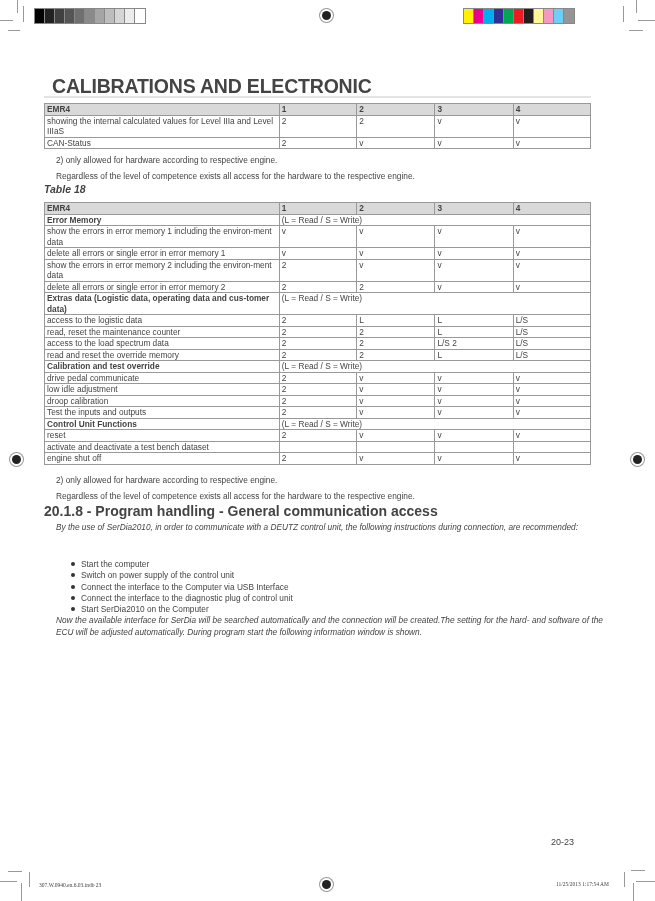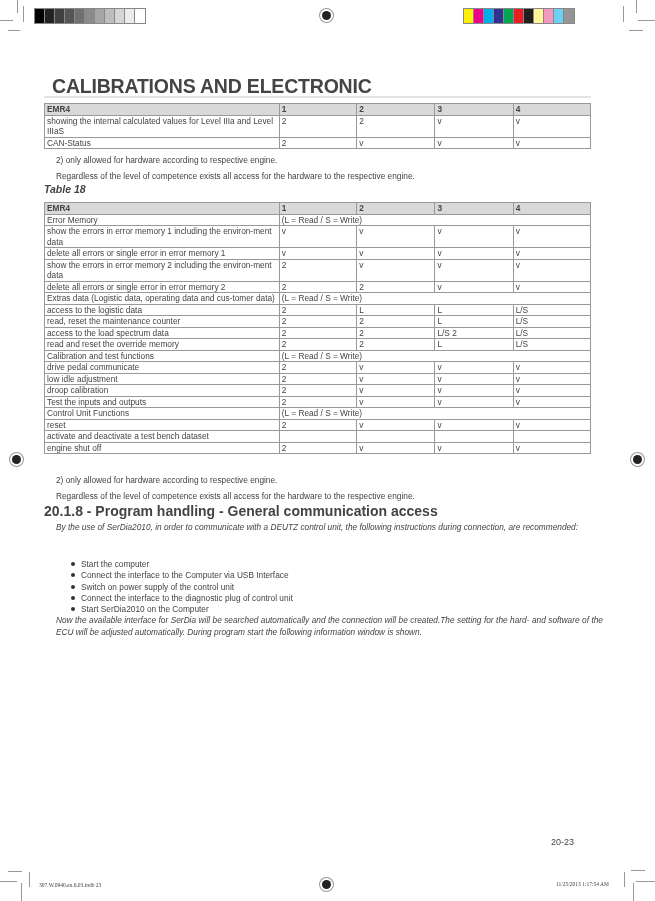--- a/index.html
+++ b/index.html
@@ -15,21 +15,21 @@
   .cropline { position: absolute; background: #999; }
 
   h1.page-title { position: absolute; left: 44px; top: 67px; margin: 8px; font-size: 19.5px;
                   font-weight: bold; color: #444; letter-spacing: -0.2px; }
   .title-rule { position: absolute; left: 44px; top: 96px; width: 429px; height: 2px; background: #e4e4e4; }
 
   table.grid { position: absolute; left: 44px; border-collapse: collapse; font-size: 8.3px;
                color: #444; table-layout: fixed; width: 429px; }
   table.grid td { border: 1px solid #999; padding: 0 2px; line-height: 10.5px; vertical-align: top; }
   table.grid tr.head td { background: #d9d9d9; font-weight: bold; }
-  table.grid td.b { font-weight: normal; }
+  table.grid td.b { font-weight: bold; }
   col.c0 { width: 231px; } col.c1 { width: 76px; } col.c2 { width: 77px; } col.c3 { width: 77px; } col.c4 { width: 76px; }
 
   .para { position: absolute; left: 44px; font-size: 8.3px; color: #444; line-height: 12px; margin-left: 12px; }
   .caption { position: absolute; left: 44px; font-size: 10.5px; font-weight: bold; font-style: italic; color: #444; }
   h2.section { position: absolute; left: 44px; top: 503px; margin: 0; font-size: 14px; font-weight: bold; color: #444; }
   .justify { width: 547px; text-align: justify; font-style: italic; }
 
   ul.steps { position: absolute; left: 62px; top: 550px; margin: 9px; padding: 0; list-style: none; font-size: 8.3px; color: #444; }
   ul.steps li { line-height: 11.3px; position: relative; padding-left: 10px; }
   ul.steps li::before { content: ""; position: absolute; left: 0; top: 3px; width: 4px; height: 4px; border-radius: 50%; background: #333; }
@@ -193,21 +193,21 @@
         <td>L/S</td>
       </tr>
       <tr>
         <td>read and reset the override memory</td>
         <td>2</td>
         <td>2</td>
         <td>L</td>
         <td>L/S</td>
       </tr>
       <tr>
-        <td class="b">Calibration and test functions</td>
+        <td class="b">Calibration and test override</td>
         <td colspan="4">(L = Read / S = Write)</td>
       </tr>
       <tr>
         <td>drive pedal communicate</td>
         <td>2</td>
         <td>v</td>
         <td>v</td>
         <td>v</td>
       </tr>
       <tr>
@@ -260,22 +260,22 @@
 </table>
 
 <div class="para" style="top:474px;">2) only allowed for hardware according to respective engine.</div>
 <div class="para" style="top:490px;">Regardless of the level of competence exists all access for the hardware to the respective engine.</div>
 
 <h2 class="section">20.1.8 - Program handling - General communication access</h2>
 <div class="para justify" style="top:521px;">By the use of SerDia2010, in order to communicate with a DEUTZ control unit, the following instructions during connection, are recommended:</div>
 
 <ul class="steps">
   <li>Start the computer</li>
+  <li>Switch on power supply of the control unit</li>
   <li>Connect the interface to the Computer via USB Interface</li>
-  <li>Switch on power supply of the control unit</li>
   <li>Connect the interface to the diagnostic plug of control unit</li>
   <li>Start SerDia2010 on the Computer</li>
 </ul>
 
 <div class="para justify" style="top:614px;">Now the available interface for SerDia will be searched automatically and the connection will be created.The setting for the hard- and software of the ECU will be adjusted automatically. During program start the following information window is shown.</div>
 
 <div class="pageno">20-23</div>
 <div class="cropline" style="left:8px;top:871px;width:14px;height:1px;"></div>
 <div class="cropline" style="left:0;top:881px;width:17px;height:1px;"></div>
 <div class="cropline" style="left:21px;top:883px;width:1px;height:18px;"></div>

